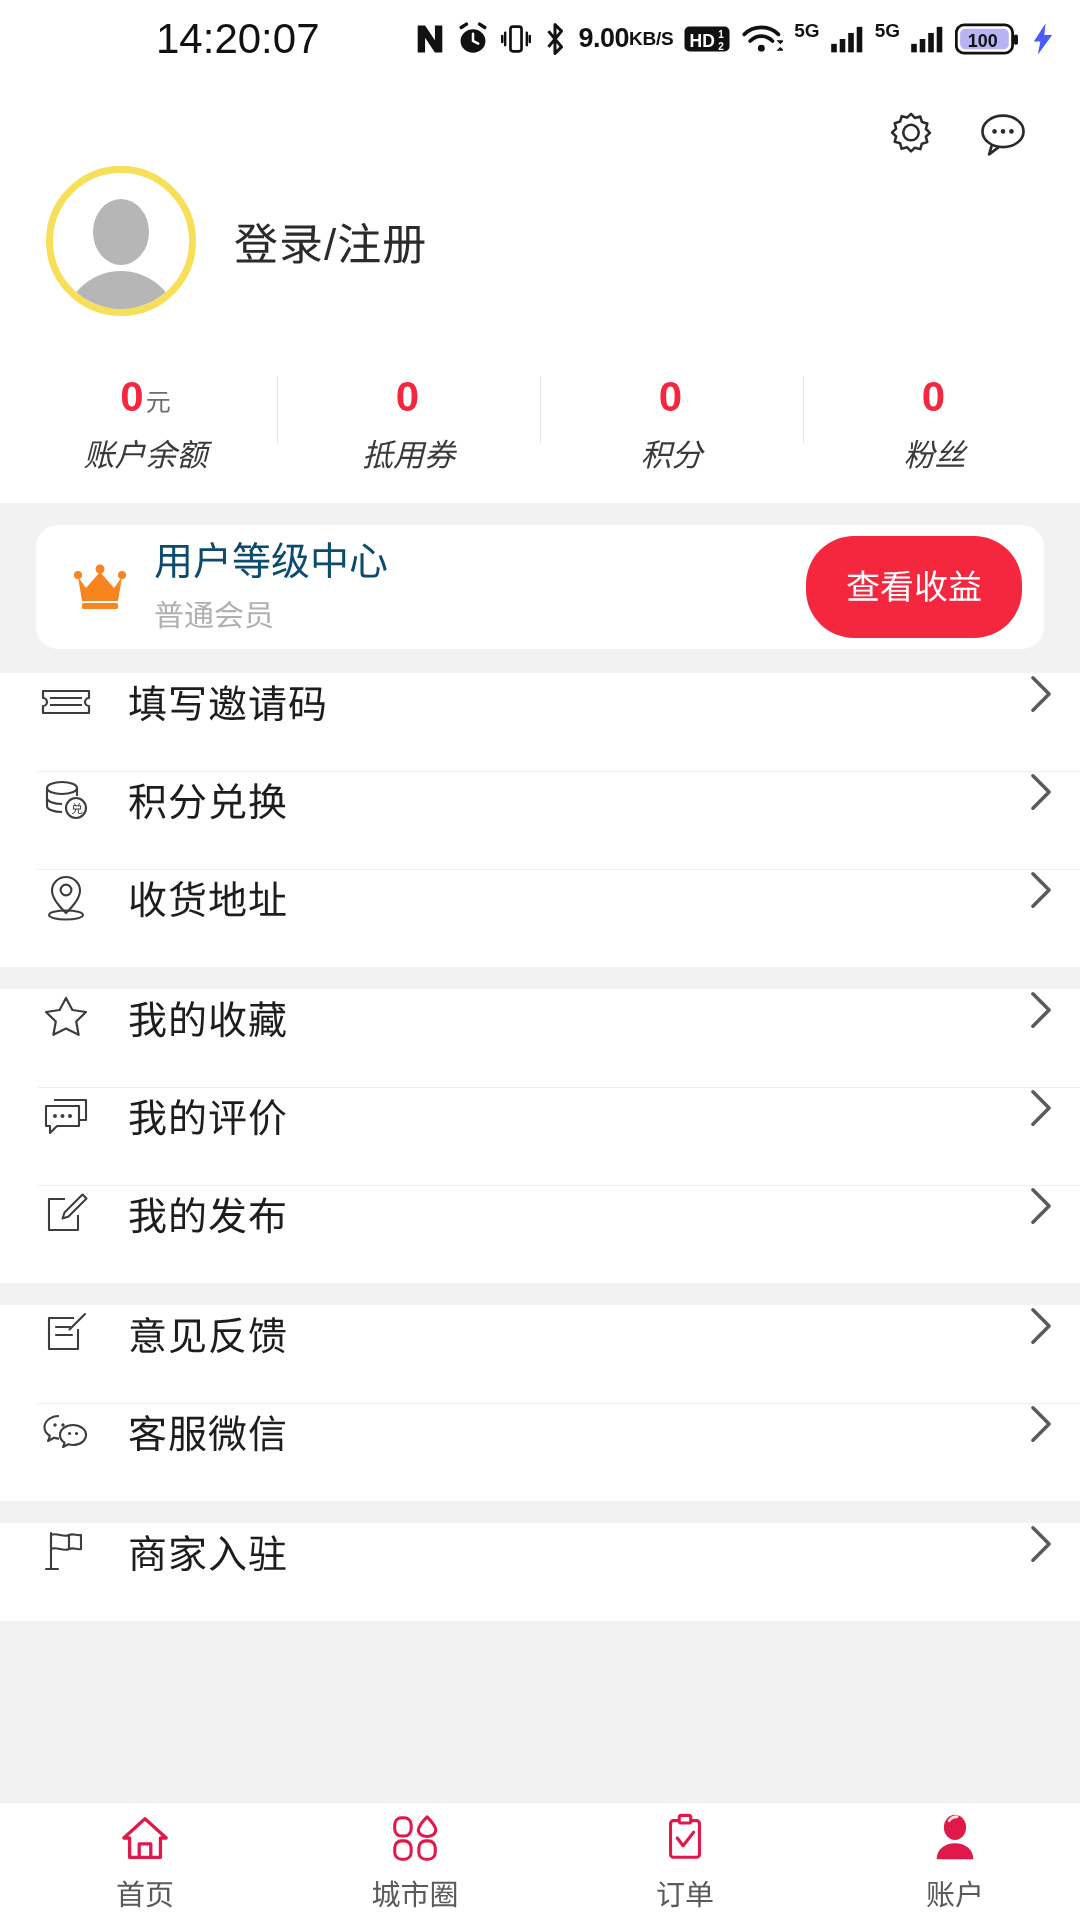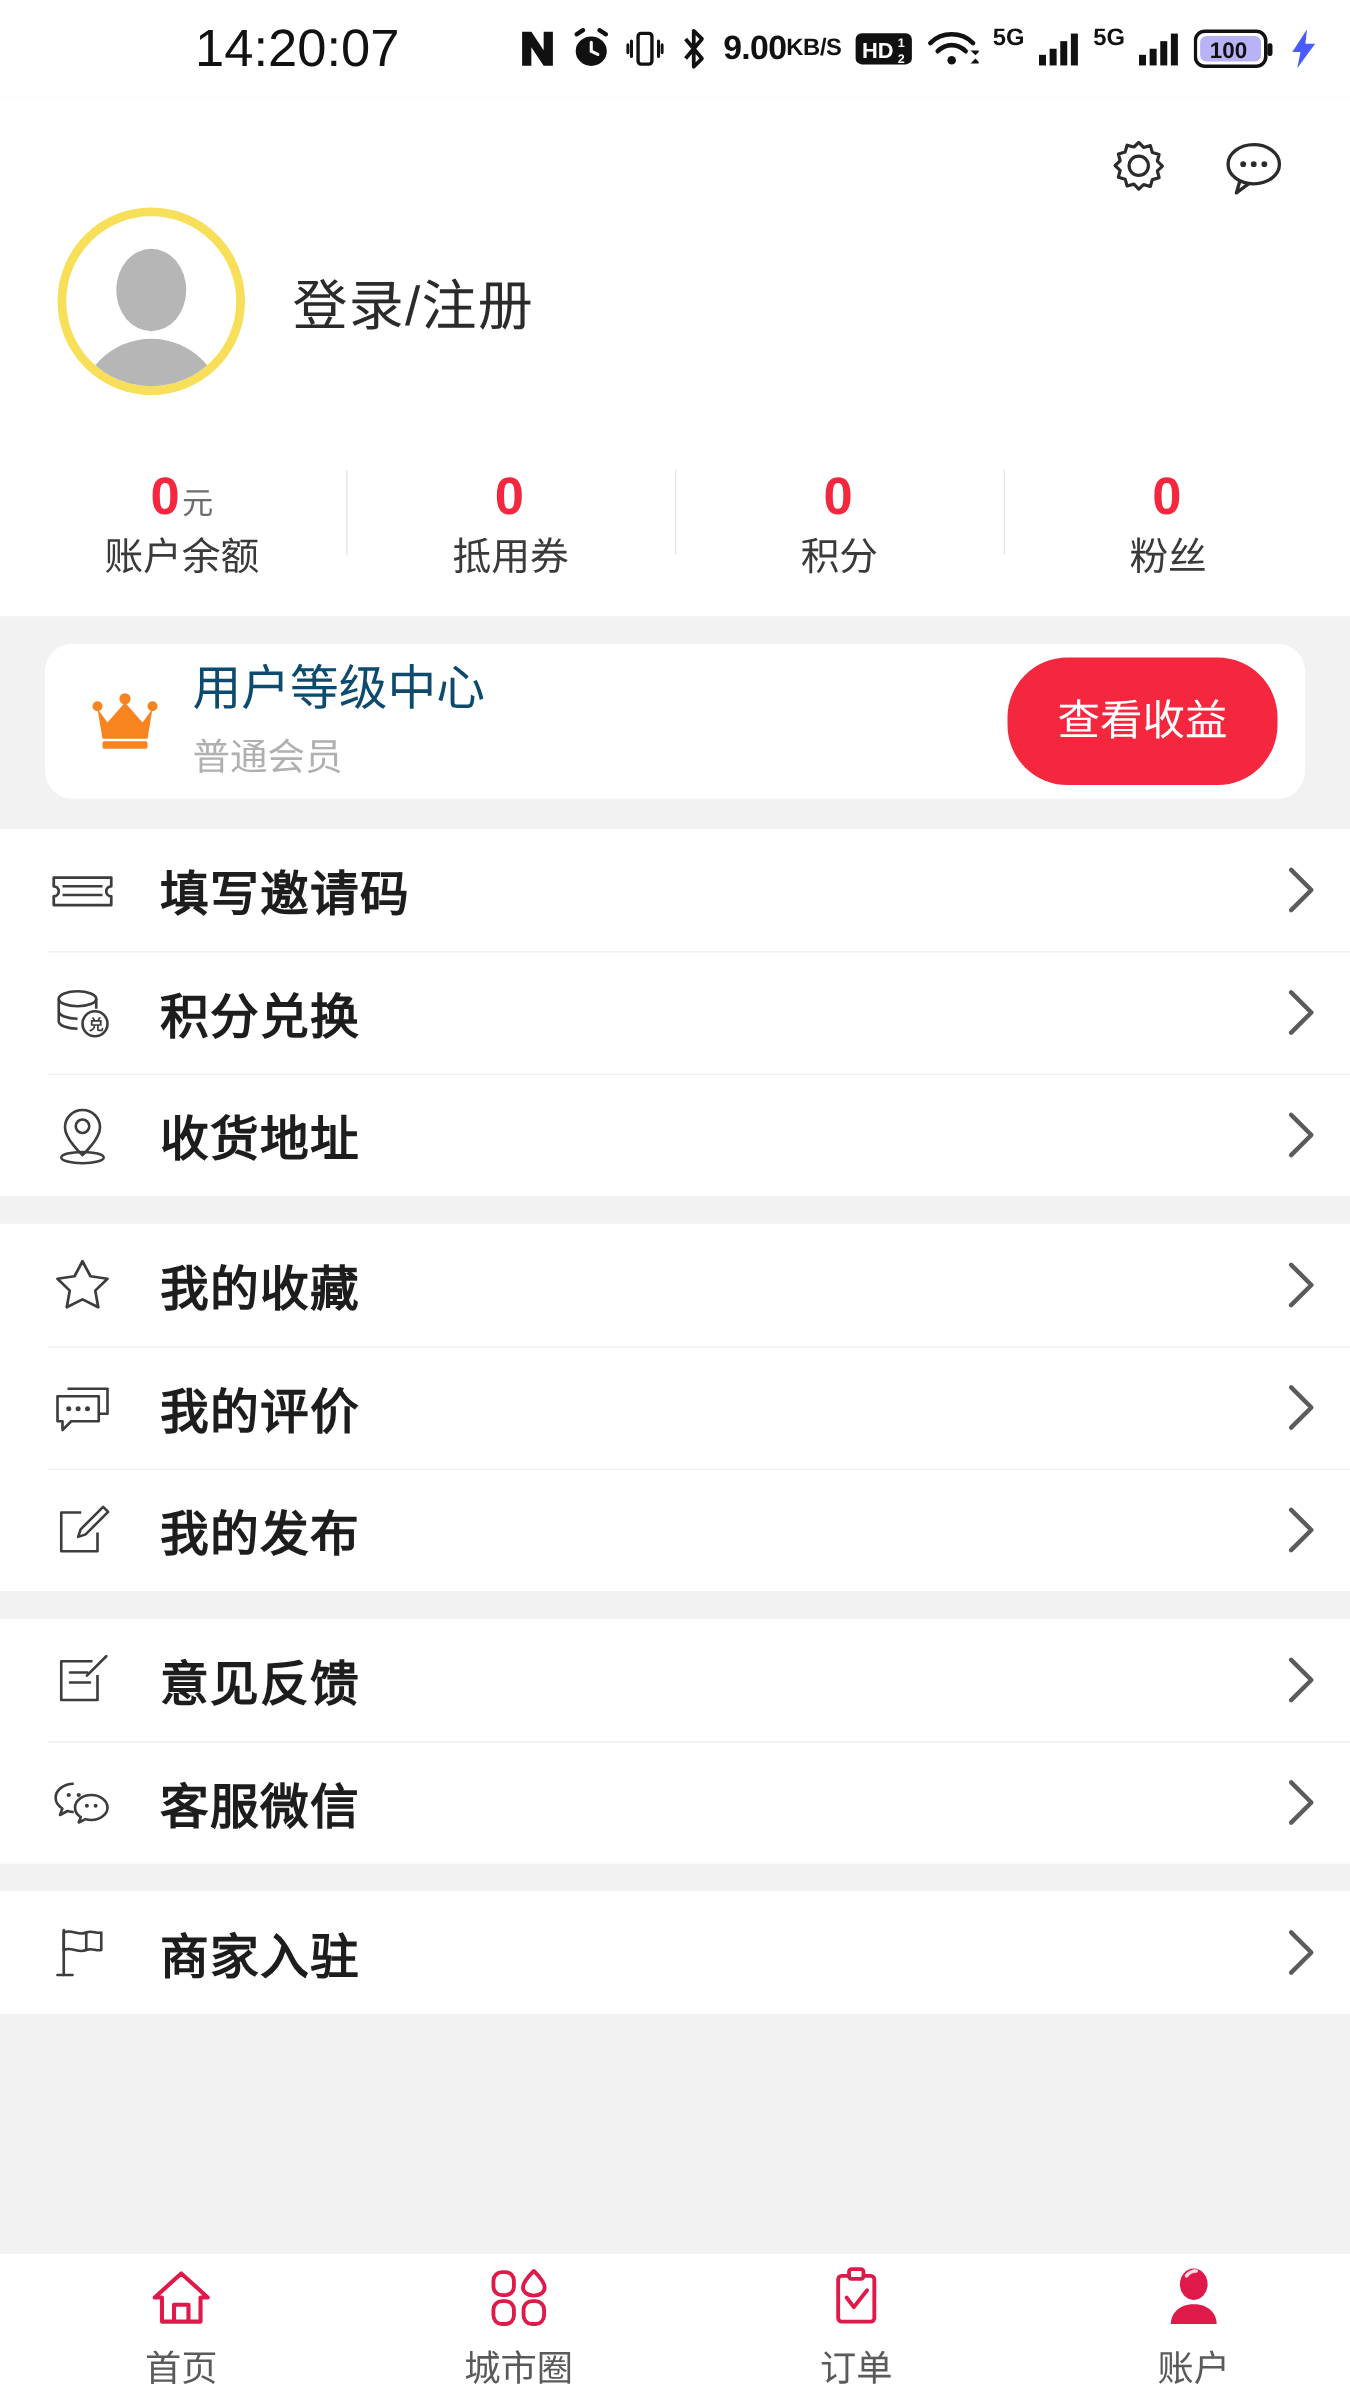--- a/index.html
+++ b/index.html
@@ -131,22 +131,24 @@
     font-weight: 700;
     line-height: 1.1;
   }
   .stat-val .unit {
     font-size: 25px;
     font-weight: 400;
     color: #6c6c6c;
     margin-left: 2px;
   }
   .stat-lbl {
+    margin-top: 10px;
     font-size: 31px;
     color: #3a3a3a;
+    font-style: italic;
   }
 
   
   .vip-band {
     background: #f2f2f2;
     padding: 22px 36px 24px 36px;
     flex: 0 0 auto;
   }
   .vip-card {
     background: #ffffff;
@@ -175,25 +177,23 @@
     text-align: center;
   }
 
   
   .menu-scroll { flex: 1 1 auto; overflow: hidden; background: #f2f2f2; }
   .menu-group { background: #ffffff; }
   .group-gap { height: 22px; background: #f2f2f2; }
   .menu-item {
     height: 98px;
     display: flex;
-    align-items: center;
     padding: 0 26px 0 38px;
     position: relative;
     cursor: pointer;
-    font-weight: bold;
   }
   .menu-item + .menu-item::before {
     content: "";
     position: absolute;
     left: 38px; right: 0; top: 0;
     height: 1px; background: #eeeeee;
   }
   .mi-icon {
     width: 56px; height: 56px;
     flex: 0 0 auto;

